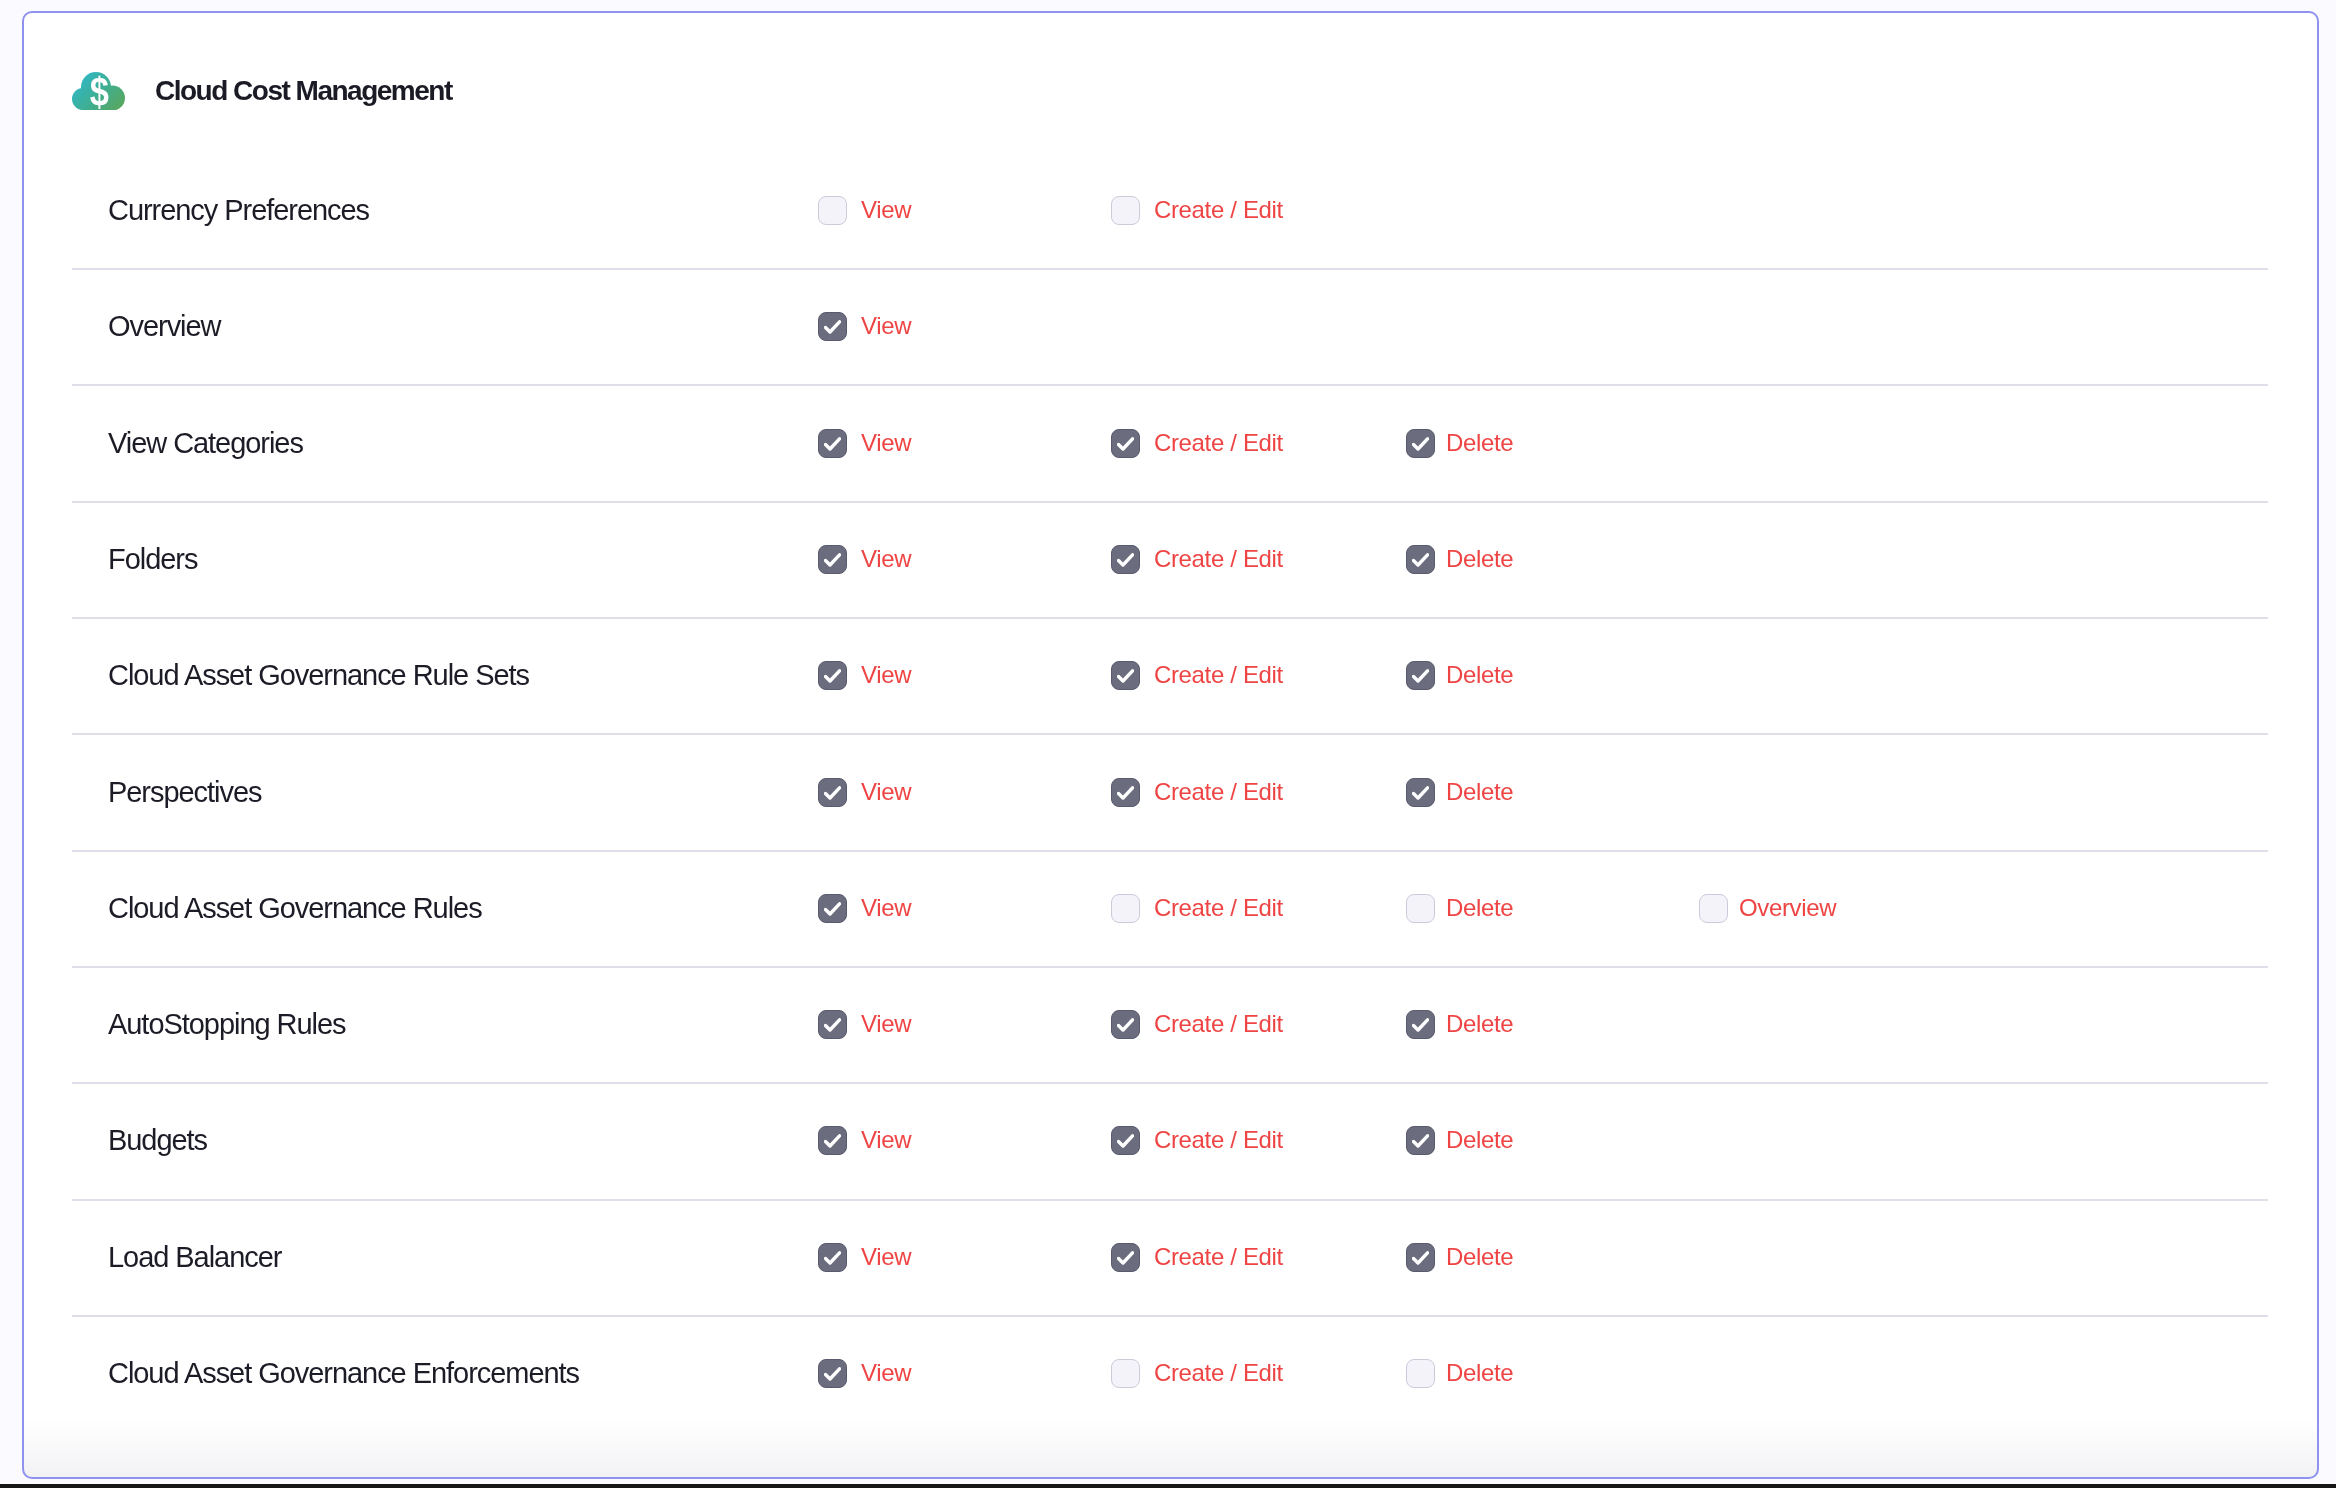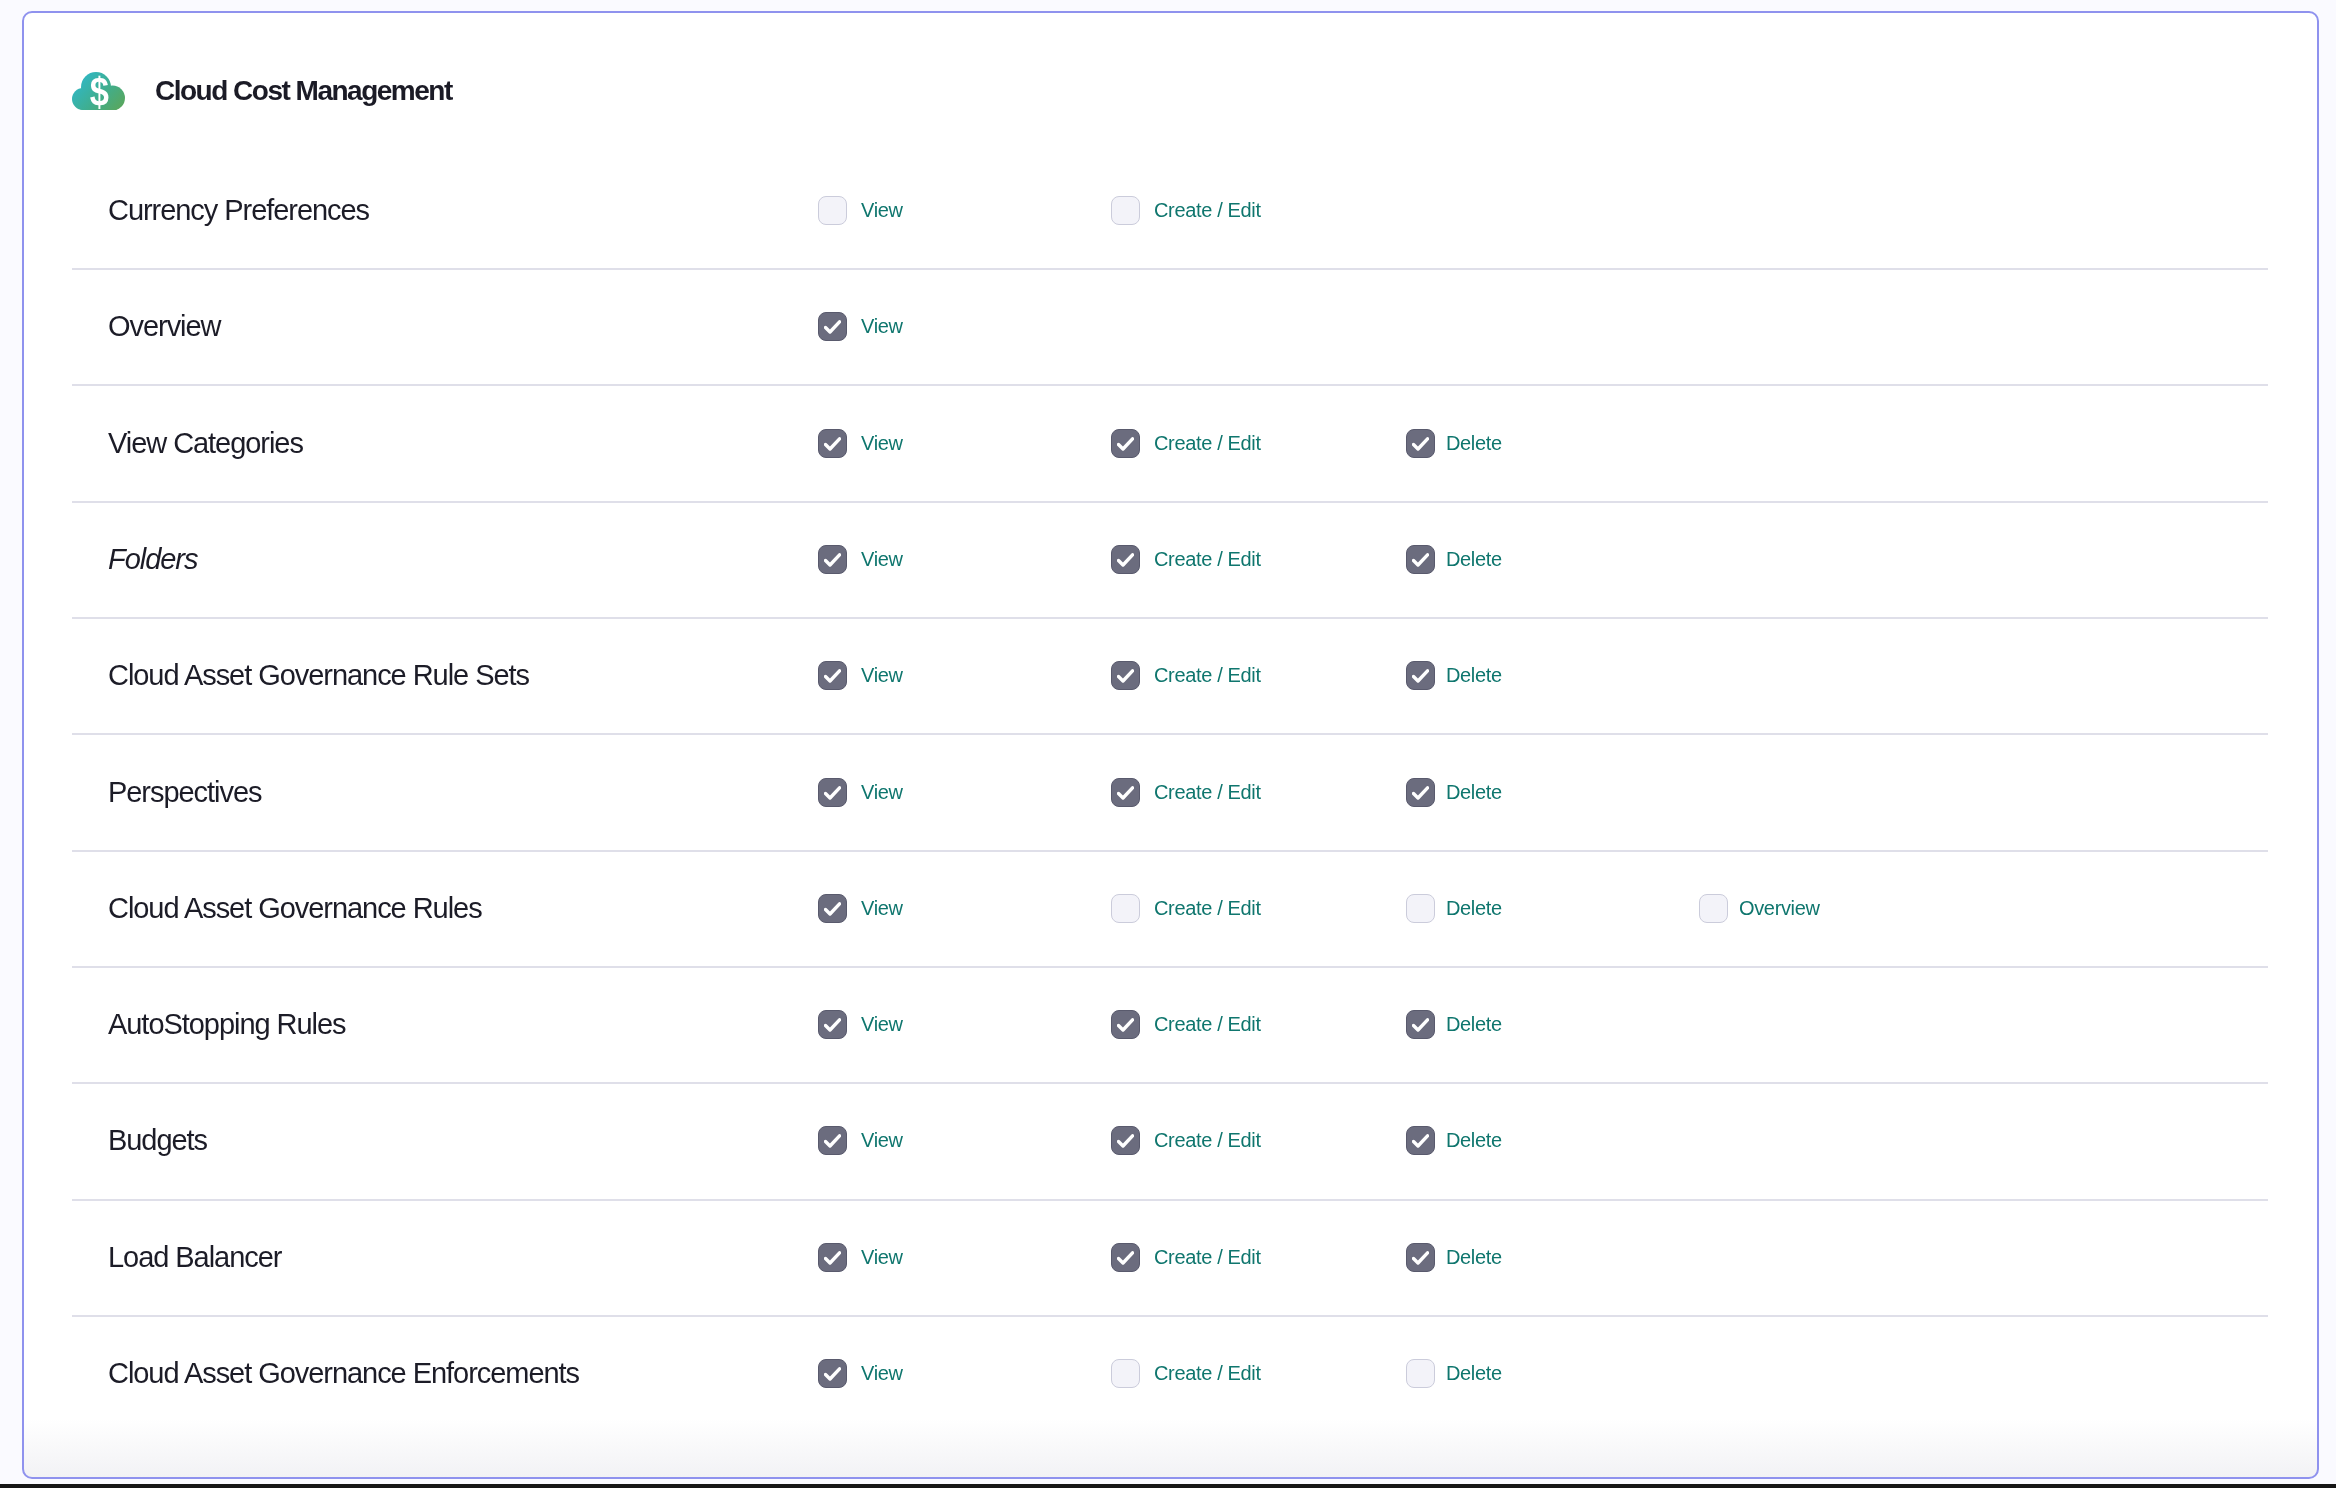--- a/index.html
+++ b/index.html
@@ -7,21 +7,21 @@
   border:2px solid #8f92ee;border-radius:10px;}
 .bottombar{position:absolute;left:0;bottom:0;width:2336px;height:4px;background:#161616;z-index:5;}
 .header{position:absolute;left:72px;top:72px;height:38px;display:flex;align-items:center;}
 .title{font-size:28px;font-weight:bold;color:#1b1b26;margin-left:30px;letter-spacing:-1.5px;}
 .row{position:absolute;left:72px;width:2196px;}
 .rowlabel{position:absolute;left:36px;font-size:29px;color:#1c1c27;white-space:nowrap;letter-spacing:-1.05px;}
 .sep{position:absolute;left:72px;width:2196px;height:2px;background:#dfdfe9;}
 .cb{position:absolute;width:29px;height:29px;box-sizing:border-box;border-radius:8px;}
 .cb.checked{background:#6b6c7e;border:1px solid #595a6d;display:flex;align-items:center;justify-content:center;}
 .cb.un{background:#f3f3f9;border:1.5px solid #cbccdb;}
-.cblabel{position:absolute;font-size:20px;color:#0f766e;white-space:nowrap;letter-spacing:-0.35px;}
+.cblabel{position:absolute;font-size:24px;color:#ef4444;white-space:nowrap;letter-spacing:-0.35px;}
 </style></head><body>
 <div class="card"></div>
 <div class="header">
     <svg width="53" height="38" viewBox="0 0 53 38">
 <defs>
         <linearGradient id="g1" gradientUnits="userSpaceOnUse" x1="10" y1="3" x2="50" y2="38">
 <stop offset="0%" stop-color="#30b7c4"></stop>
           <stop offset="50%" stop-color="#3fae8f"></stop>
           <stop offset="100%" stop-color="#5ba65a"></stop>
 </linearGradient>
@@ -67,21 +67,21 @@
     </div>
     <div class="cblabel" style="left:1082px;top:42px;line-height:32px;">Create / Edit</div>
     <div class="cb checked" style="left:1334px;top:44px;">
       <svg width="17" height="14" viewBox="0 0 17 14" style="display:block">
         <path d="M1.5 7.5 L6 12 L15.5 1.8" stroke="#ffffff" stroke-width="3.4" fill="none" stroke-linecap="round" stroke-linejoin="round"></path>
       </svg>
     </div>
     <div class="cblabel" style="left:1374px;top:42px;line-height:32px;">Delete</div>
   </div>
 <div class="row" style="top:501px;height:116px;">
-    <div class="rowlabel" style="top:41px;line-height:34px;font-style:italic;">Folders</div>
+    <div class="rowlabel" style="top:41px;line-height:34px;">Folders</div>
     <div class="cb checked" style="left:746px;top:44px;">
       <svg width="17" height="14" viewBox="0 0 17 14" style="display:block">
         <path d="M1.5 7.5 L6 12 L15.5 1.8" stroke="#ffffff" stroke-width="3.4" fill="none" stroke-linecap="round" stroke-linejoin="round"></path>
       </svg>
     </div>
     <div class="cblabel" style="left:789px;top:42px;line-height:32px;">View</div>
     <div class="cb checked" style="left:1039px;top:44px;">
       <svg width="17" height="14" viewBox="0 0 17 14" style="display:block">
         <path d="M1.5 7.5 L6 12 L15.5 1.8" stroke="#ffffff" stroke-width="3.4" fill="none" stroke-linecap="round" stroke-linejoin="round"></path>
       </svg>

